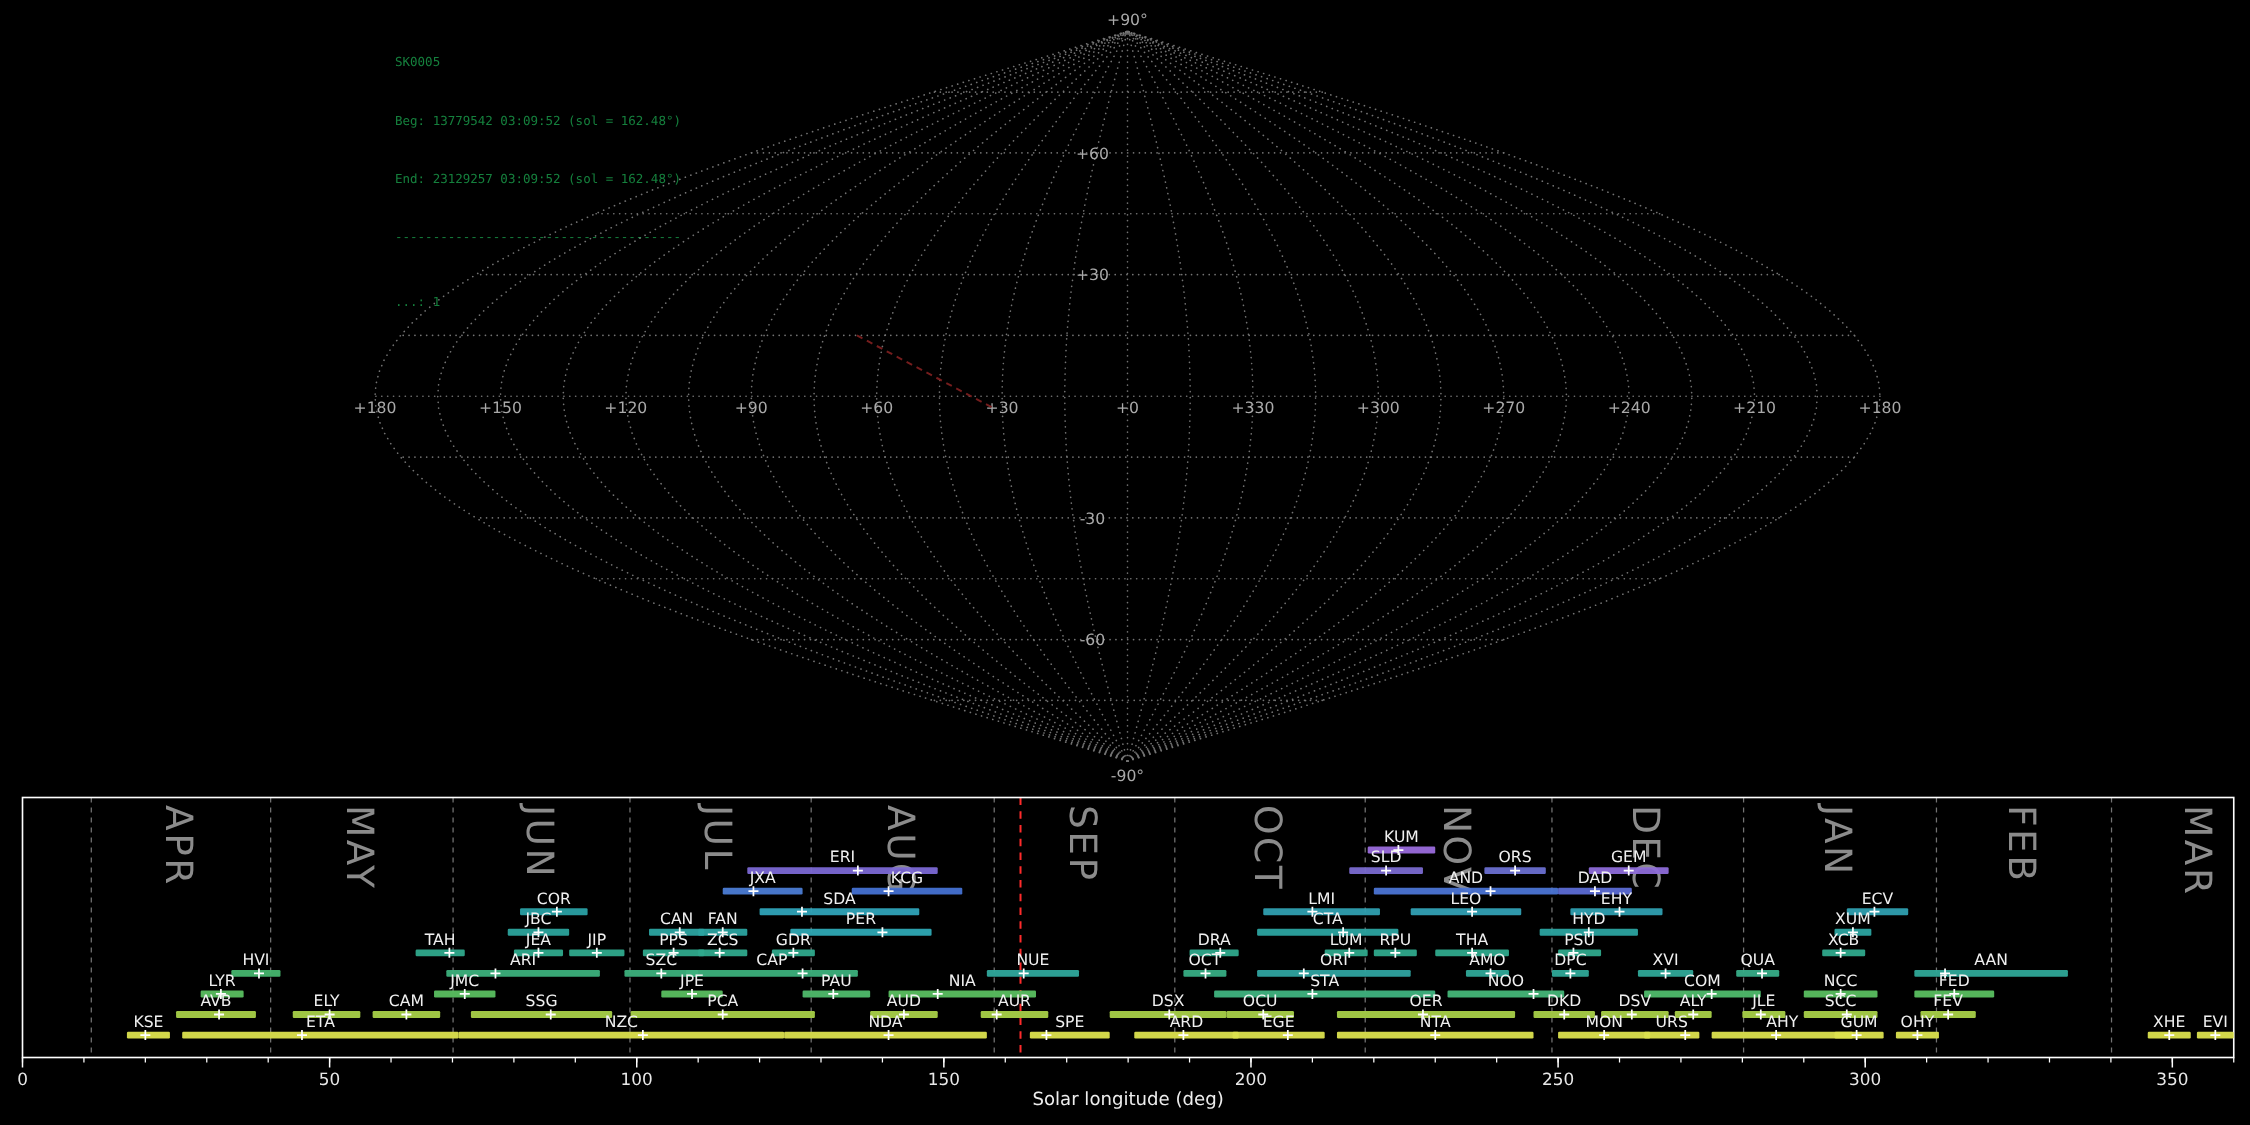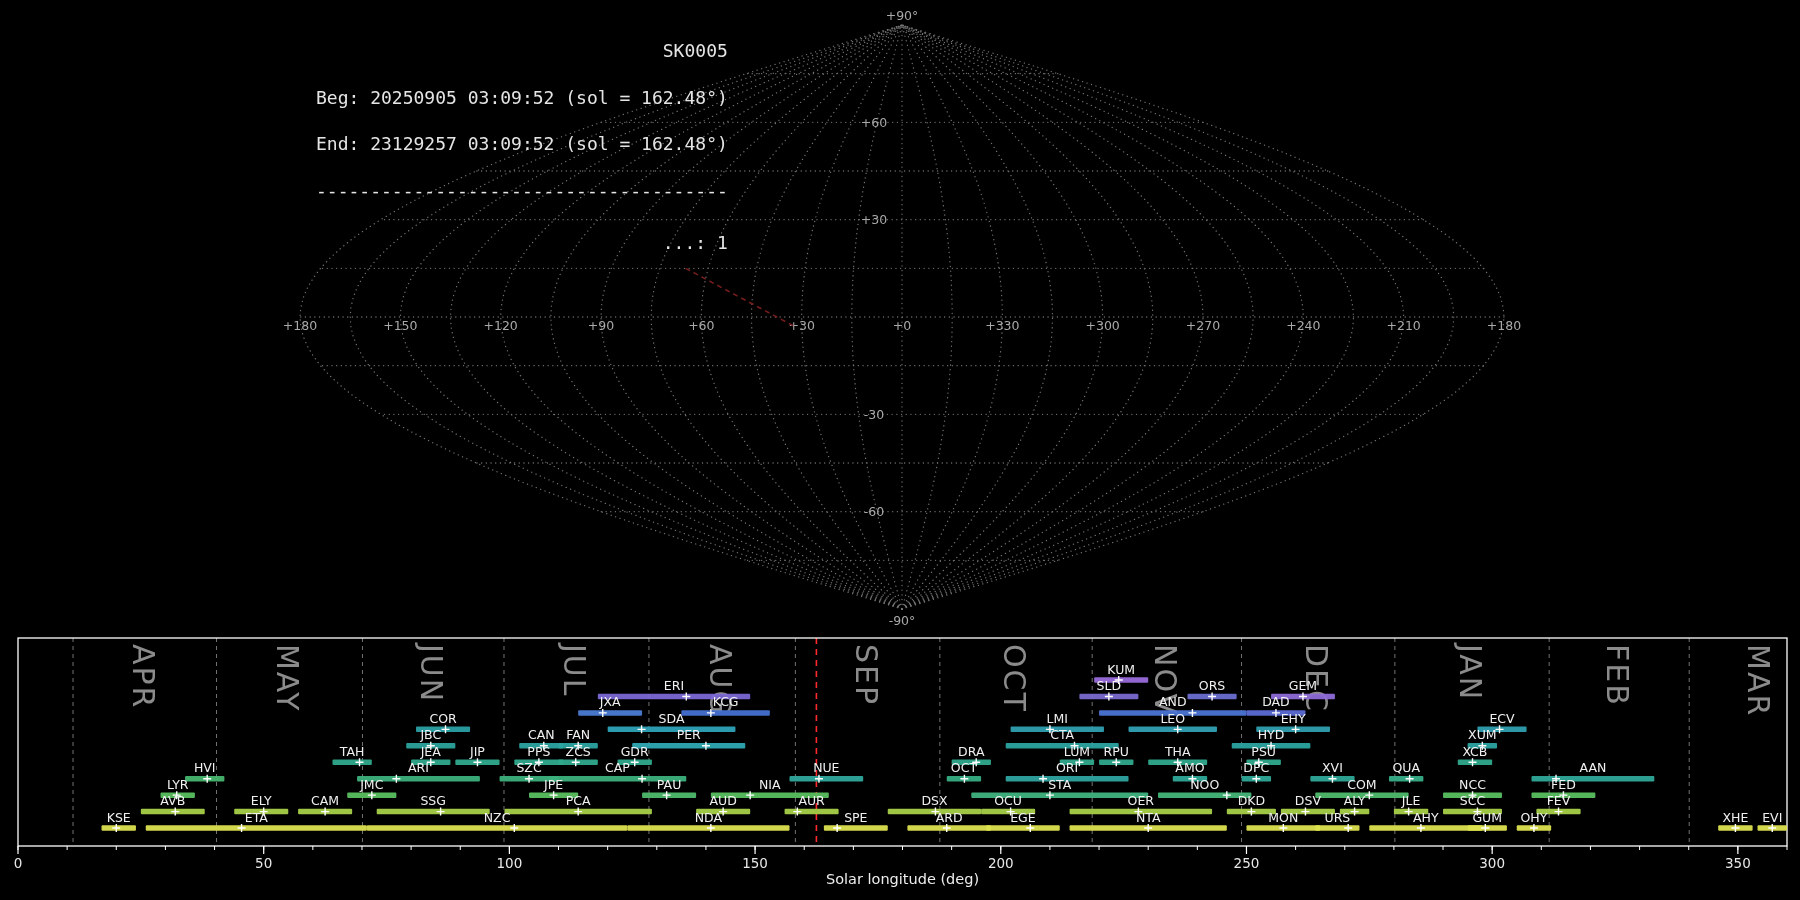--- a/index.html
+++ b/index.html
@@ -1,31 +1,31 @@
 <!DOCTYPE html>
 <html><head>
 <meta charset="utf-8">
 <style>
   html,body{margin:0;padding:0;background:#000;}
   .canvas{position:relative;width:1800px;height:900px;background:#000;overflow:hidden;
           font-family:"DejaVu Sans",sans-serif;}
-  .info{position:absolute;left:316px;top:12px;color:#e5e5e5;
-        font-family:"DejaVu Sans Mono",monospace;font-size:18px;line-height:15.5px;white-space:pre;text-align:right;}
+  .info{position:absolute;left:316px;top:12px;color:#15803d;
+        font-family:"DejaVu Sans Mono",monospace;font-size:10px;line-height:15.5px;white-space:pre;}
   .info .count{margin-top:6px;}
   svg{position:absolute;left:0;top:0;}
   text{font-family:"DejaVu Sans",sans-serif;}
 </style>
 </head>
 <body>
 
 <div class="canvas">
 
   <div class="info">
     <div>SK0005</div>
-    <div>Beg: 20250905 03:09:52 (sol = 162.48°)</div>
+    <div>Beg: 13779542 03:09:52 (sol = 162.48°)</div>
     <div>End: 23129257 03:09:52 (sol = 162.48°)</div>
     <div>--------------------------------------</div>
     <div class="count">...: 1</div>
   </div>
 
   <svg id="plot" width="1800" height="900" viewBox="0 0 1800 900">
     <g id="skymap">
         <g fill="none" stroke="#d2d2d2" stroke-width="1.3" opacity="0.55" stroke-dasharray="0.1 4.6" stroke-linecap="round">
           <polyline points="902.0,609.0 933.5,599.3 964.9,589.5 996.2,579.8 1027.2,570.1 1057.8,560.3 1088.0,550.6 1117.7,540.9 1146.9,531.1 1175.3,521.4 1203.0,511.7 1229.9,501.9 1255.8,492.2 1280.9,482.5 1304.8,472.7 1327.7,463.0 1349.4,453.3 1369.8,443.5 1389.0,433.8 1406.9,424.1 1423.3,414.3 1438.4,404.6 1452.0,394.9 1464.0,385.1 1474.5,375.4 1483.5,365.7 1490.8,355.9 1496.6,346.2 1500.7,336.5 1503.2,326.7 1504.0,317.0 1503.2,307.3 1500.7,297.5 1496.6,287.8 1490.8,278.1 1483.5,268.3 1474.5,258.6 1464.0,248.9 1452.0,239.1 1438.4,229.4 1423.3,219.7 1406.9,209.9 1389.0,200.2 1369.8,190.5 1349.4,180.7 1327.7,171.0 1304.8,161.3 1280.9,151.5 1255.8,141.8 1229.9,132.1 1203.0,122.3 1175.3,112.6 1146.9,102.9 1117.7,93.1 1088.0,83.4 1057.8,73.7 1027.2,63.9 996.2,54.2 964.9,44.5 933.5,34.7 902.0,25.0"></polyline>
           <polyline points="902.0,609.0 930.9,599.3 959.7,589.5 988.3,579.8 1016.7,570.1 1044.8,560.3 1072.5,550.6 1099.8,540.9 1126.5,531.1 1152.5,521.4 1177.9,511.7 1202.5,501.9 1226.4,492.2 1249.3,482.5 1271.2,472.7 1292.2,463.0 1312.1,453.3 1330.9,443.5 1348.4,433.8 1364.8,424.1 1379.9,414.3 1393.7,404.6 1406.1,394.9 1417.2,385.1 1426.8,375.4 1435.0,365.7 1441.8,355.9 1447.0,346.2 1450.8,336.5 1453.1,326.7 1453.8,317.0 1453.1,307.3 1450.8,297.5 1447.0,287.8 1441.8,278.1 1435.0,268.3 1426.8,258.6 1417.2,248.9 1406.1,239.1 1393.7,229.4 1379.9,219.7 1364.8,209.9 1348.4,200.2 1330.9,190.5 1312.1,180.7 1292.2,171.0 1271.2,161.3 1249.3,151.5 1226.4,141.8 1202.5,132.1 1177.9,122.3 1152.5,112.6 1126.5,102.9 1099.8,93.1 1072.5,83.4 1044.8,73.7 1016.7,63.9 988.3,54.2 959.7,44.5 930.9,34.7 902.0,25.0"></polyline>

